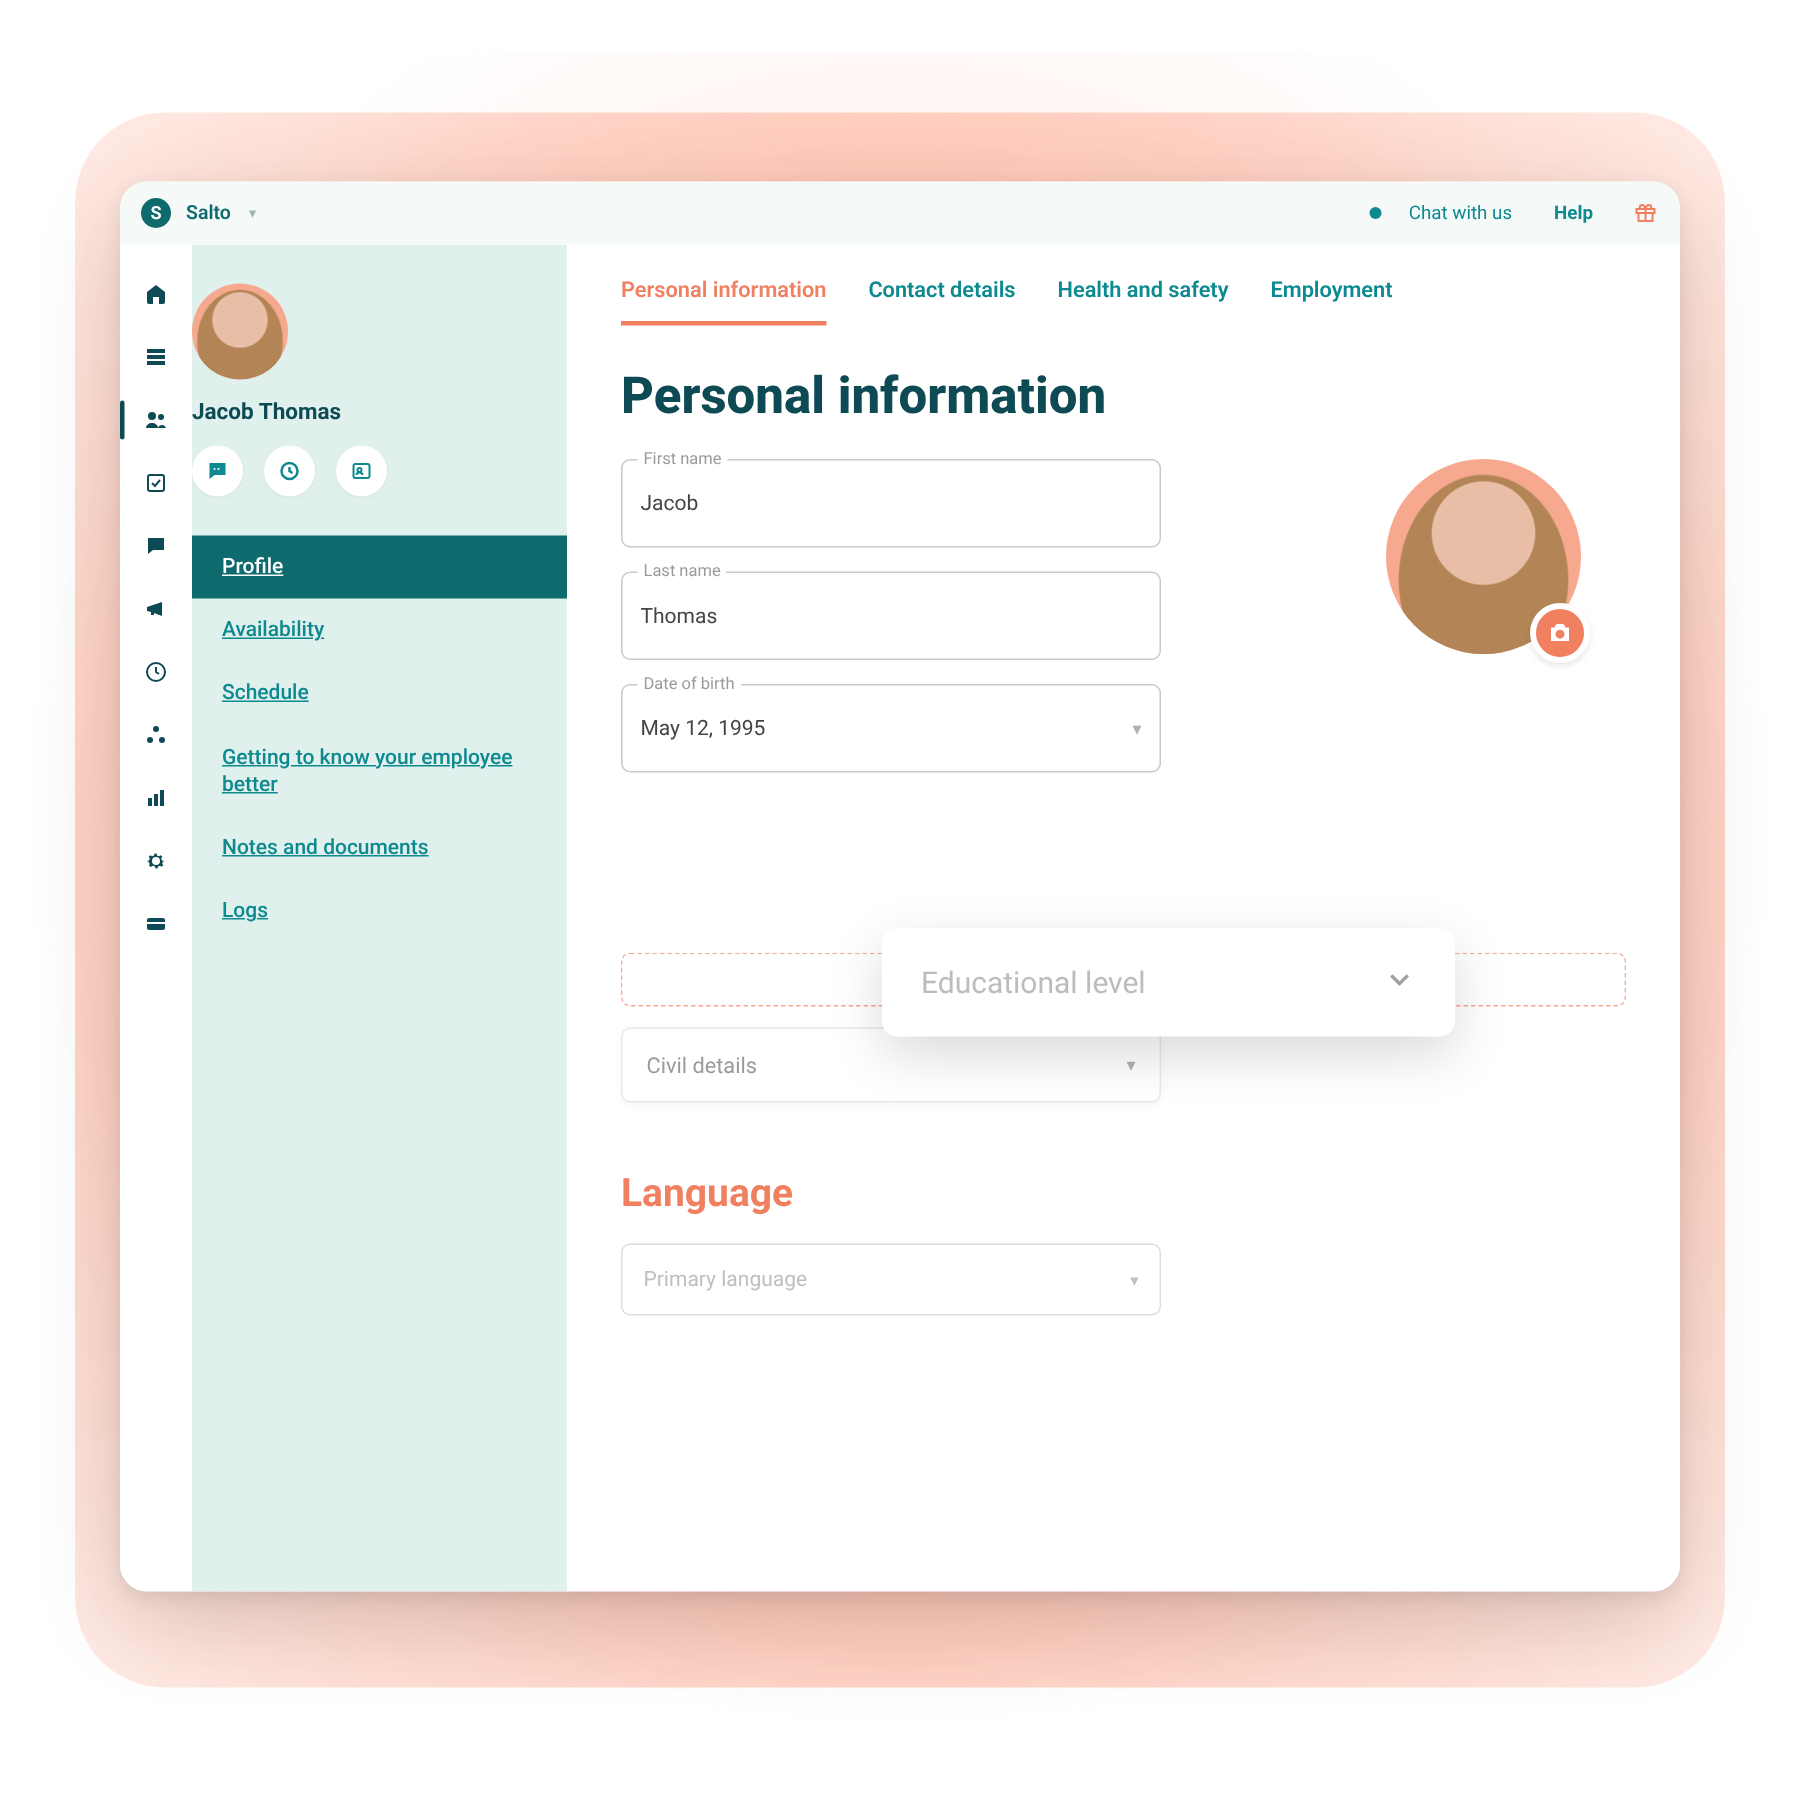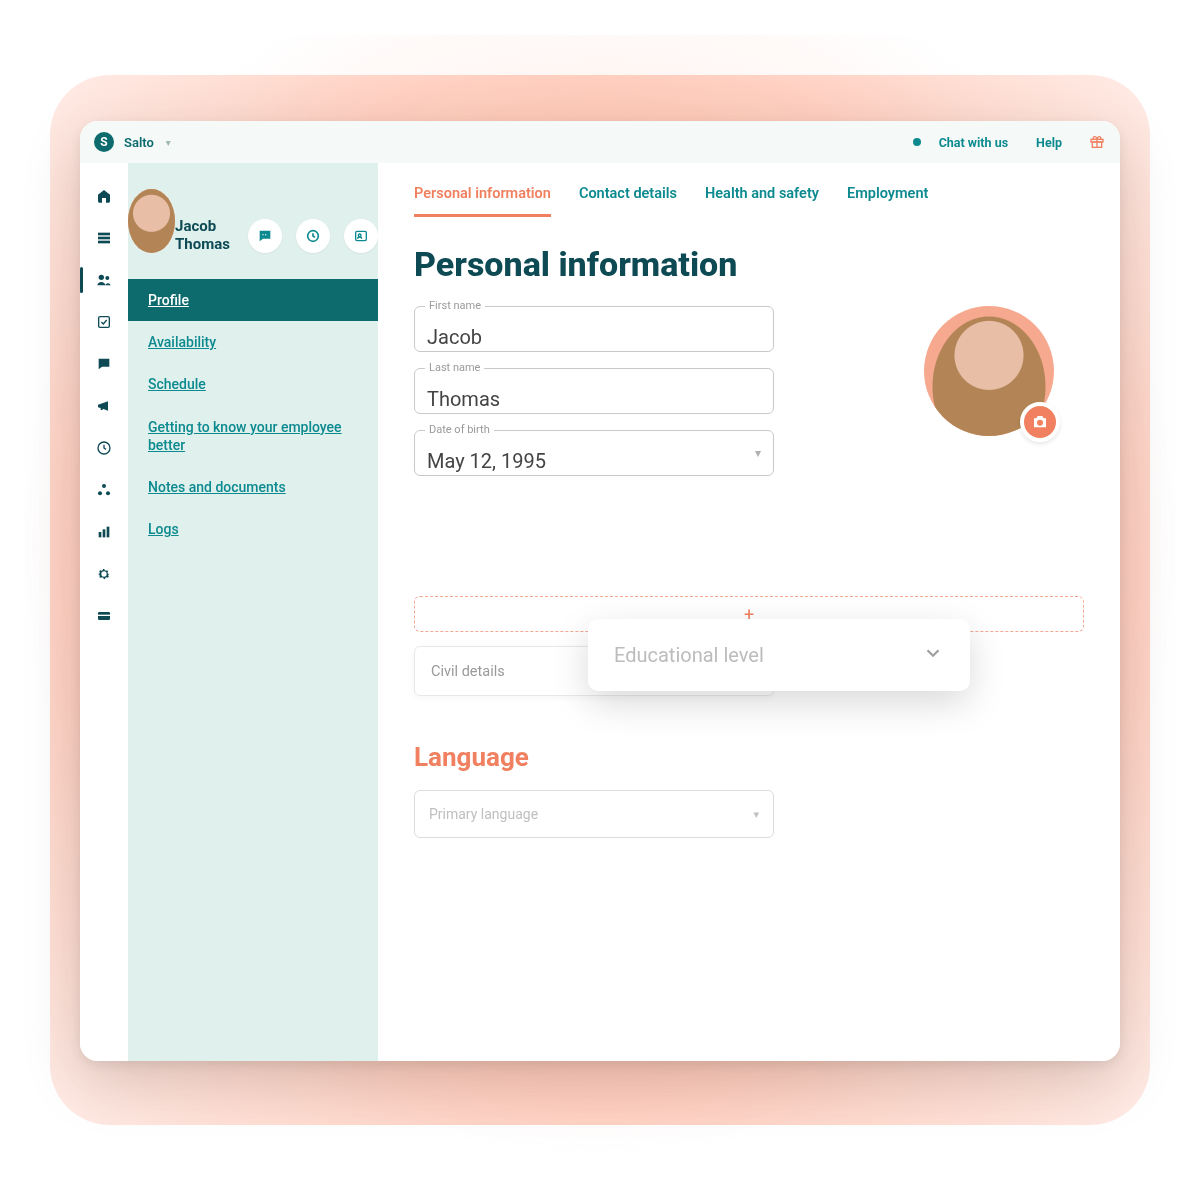--- a/index.html
+++ b/index.html
@@ -45,21 +45,21 @@
   }
   .brand-circle {
     width: 20px; height: 20px; border-radius: 50%;
     background: #0d6b6e;
     color: #fff; font-size: 12px; font-weight: 700;
     display:flex;align-items:center;justify-content:center;
   }
   .brand-name { color:#0d6b6e; font-size:13px; font-weight:600; }
   .brand-caret { color:#9fb8b8; font-size:10px; margin-left:2px; }
   .topbar-spacer { flex:1; }
-  .chat-link { display:flex; align-items:center; gap:18px; color:#0d8a8f; font-size:12.5px; font-weight:700; }
+  .chat-link { display:flex; align-items:center; gap:18px; color:#0d8a8f; font-size:12.5px; font-weight:400; }
   .chat-dot { width:8px;height:8px;border-radius:50%;background:#0d8a8f; }
   .help-link { color:#0d8a8f; font-size:12.5px; font-weight:700; margin-left:18px; }
   .gift-icon { margin-left:16px; width:18px;height:18px; display:flex;align-items:center;justify-content:center; }
   .gift-icon svg{stroke:#f08060;}
   
   .body { flex:1; display:flex; overflow:hidden; }
   
   .rail {
     width: 48px;
     background: #fff;
@@ -71,21 +71,21 @@
   .rail .ic.active::before{
     content:""; position:absolute; left:-15px; top:-4px; bottom:-4px; width:3px; background:#0d4a54; border-radius:2px;
   }
   
   .sidepanel {
     width: 250px;
     background: #dff0ed;
     padding: 26px 0 0 0;
     display:flex; flex-direction:column; align-items:stretch;
   }
-  .profile-block { display:flex;flex-direction:row;align-items:flex-end; }
+  .profile-block { display:flex;flex-direction:column;align-items:flex-start; }
   .avatar {
     width:64px;height:64px;border-radius:50%;
     background: #f6a98f;
     overflow:hidden; position:relative;
   }
   .avatar .face { position:absolute; inset:0;
     background:
       radial-gradient(circle at 50% 38%, #e8bfa6 0 18px, transparent 19px),
       radial-gradient(ellipse at 50% 60%, #b38556 0 28px, transparent 29px);
   }
@@ -100,25 +100,25 @@
   .tabs {
     display:flex; gap:28px; padding: 22px 36px 0 36px;
     border-bottom:1px solid transparent;
   }
   .tab { color:#0d8a8f; font-size:14.5px; font-weight:600; padding-bottom:12px; cursor:pointer;}
   .tab.active { color:#f08060; border-bottom:3px solid #f08060; }
   .page-title { color:#0d4a54; font-size:34px; font-weight:800; padding: 26px 36px 22px; }
   .form-region { padding: 0 36px; display:flex; gap:40px; align-items:flex-start;}
   .form-col { flex:0 0 360px; display:flex; flex-direction:column; gap:16px; }
   .field {
-    position:relative; border:1px solid #c9c9c9; border-radius:6px; height:46px;
+    position:relative; border:1px solid #c9c9c9; border-radius:6px; height:59px;
     padding: 18px 12px 6px; background:#fff;
   }
   .field .lbl { position:absolute; top:-8px; left:10px; background:#fff; padding:0 4px; font-size:11px; color:#9a9a9a; }
-  .field .val { font-size:20px; color:#444; }
+  .field .val { font-size:14px; color:#444; }
   .field .caret { position:absolute; right:12px; top:50%; transform:translateY(-50%); color:#b0b0b0; font-size:12px;}
   .photo-col { position:relative; margin-left:auto; margin-right:30px; }
   .big-avatar {
     width:130px;height:130px;border-radius:50%;
     background:#f6a98f; overflow:hidden; position:relative;
   }
   .big-avatar .face{ position:absolute; inset:0;
     background:
       radial-gradient(circle at 50% 38%, #e8bfa6 0 34px, transparent 35px),
       radial-gradient(ellipse at 50% 62%, #b38556 0 56px, transparent 57px);

